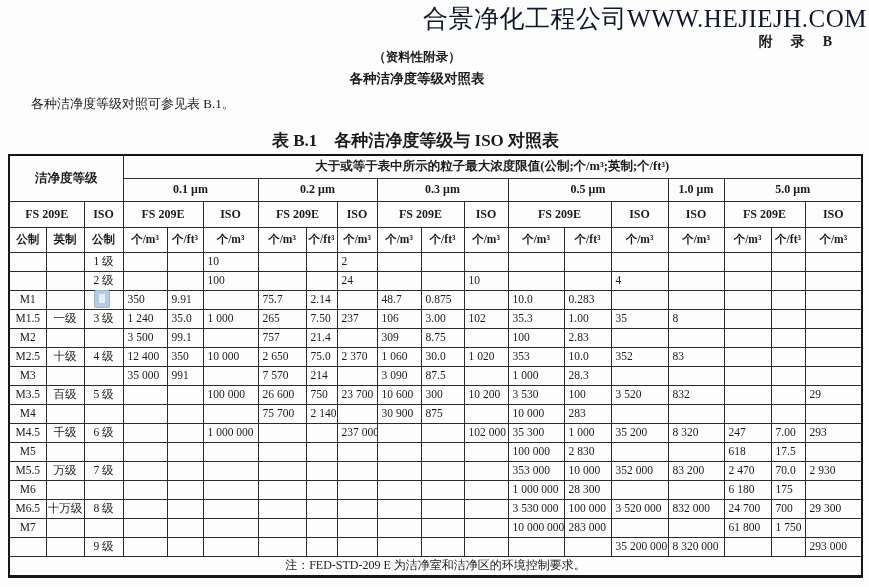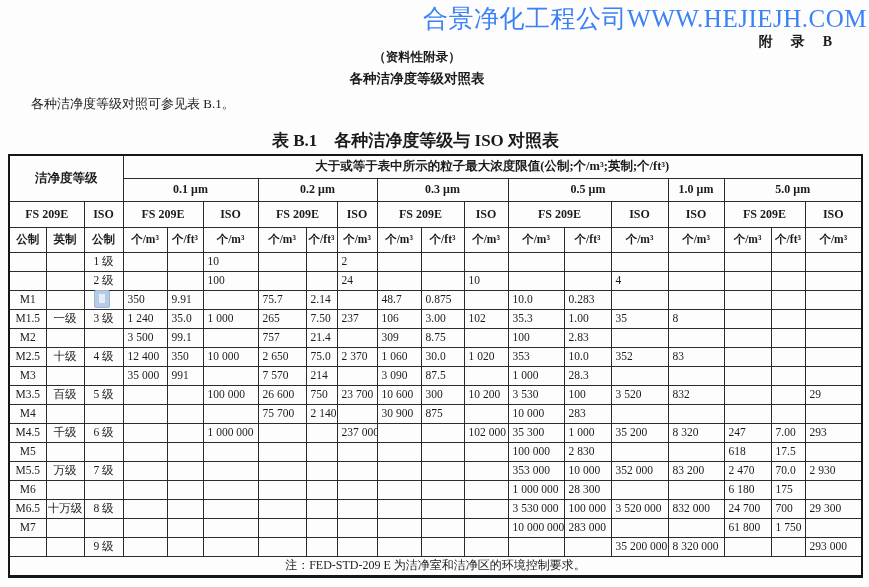--- a/index.html
+++ b/index.html
@@ -2,21 +2,21 @@
 <html><head>
 <meta charset="utf-8">
 <style>
   html,body{margin:0;padding:0;background:#e8e8e8;}
   .page{
     position:relative;width:869px;height:587px;background:#fdfdfd;
     font-family:"Liberation Serif","DejaVu Serif",serif;color:#1b1b1b;overflow:hidden;
   }
   .watermark{
     position:absolute;top:5px;right:2px;font-size:25px;line-height:1.1;
-    color:#3b82f6;white-space:nowrap;letter-spacing:0.5px;
+    color:#0f172a;white-space:nowrap;letter-spacing:0.5px;
   }
   .h-appendix{position:absolute;top:27px;left:0;width:834px;text-align:right;
     font-size:14px;font-weight:bold;letter-spacing:2px;margin-top:6px;}
   .h-sub{position:absolute;top:49px;left:0;width:834px;text-align:center;font-size:12.5px;font-weight:bold;}
   .h-title{position:absolute;top:70px;left:0;width:834px;text-align:center;font-size:13.5px;font-weight:bold;}
   .intro{position:absolute;top:95px;left:31px;font-size:13px;}
   .caption{position:absolute;top:129px;left:0;width:831px;text-align:center;font-size:17px;font-weight:bold;}
   table.grid{
     position:absolute;left:8px;top:154px;width:853px;
     border-collapse:collapse;table-layout:fixed;

